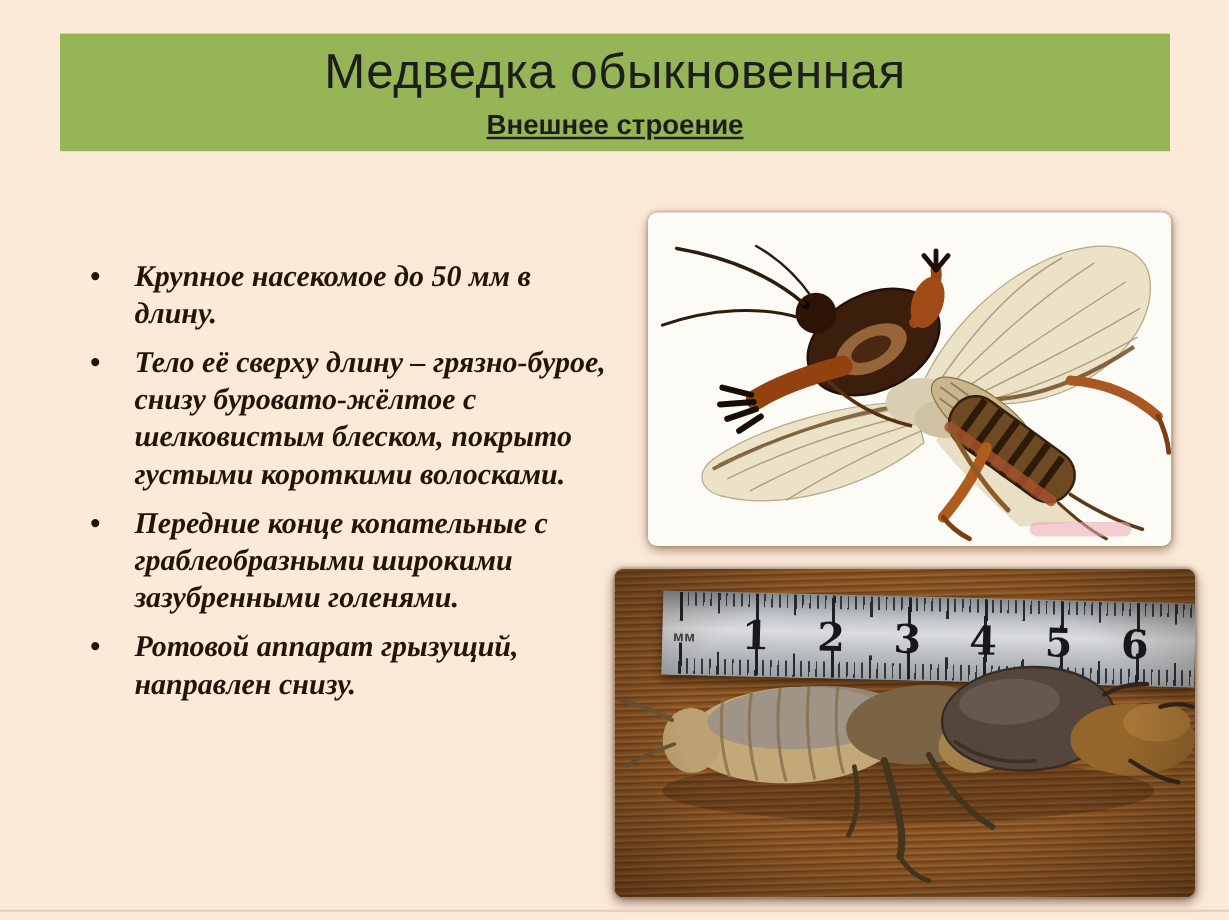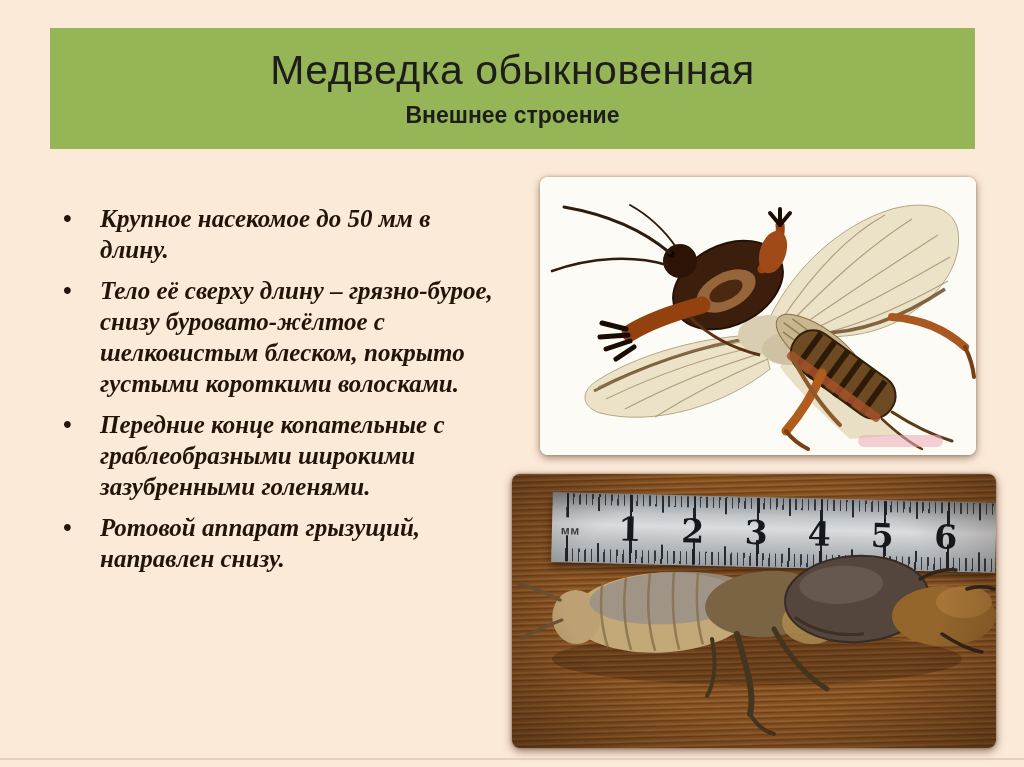--- a/index.html
+++ b/index.html
@@ -4,37 +4,37 @@
 <style>
   html,body{margin:0;padding:0;}
   body{width:1024px;height:767px;overflow:hidden;}
   .slide{
     position:relative;width:1024px;height:767px;
     background:var(--background,#fcead9);
     font-family:"Liberation Sans",sans-serif;
   }
   
   .band{
-    position:absolute;left:50px;top:28px;width:925px;height:121px;
+    position:absolute;left:50px;top:28px;width:925px;height:98px;
     background:var(--band,#96b556);
     display:flex;flex-direction:column;align-items:center;justify-content:center;
     gap:10px;
   }
   .band h1{
     margin:0;font-size:41px;font-weight:normal;
     color:var(--title-text,#1d1d1b);letter-spacing:.5px;line-height:1.1;
   }
   .band h2{
     margin:0;font-size:23px;font-weight:bold;
-    color:var(--title-text,#1d1d1b);line-height:1.1;
+    color:var(--title-text,#1d1d1b);line-height:1.1;text-decoration:underline;
   }
   
   .bullets{
     position:absolute;left:55px;top:203px;width:448px;
-    list-style:none;margin:0;padding:0;
+    list-style:none;margin:12px;padding:0;
   }
   .bullets li{
     position:relative;padding-left:45px;margin:0 0 10px 0;
     font-family:"Liberation Serif",serif;
     font-weight:bold;font-style:italic;
     font-size:25px;line-height:31px;
     color:var(--body-text,#211408);
   }
   .bullets li::before{
     content:"\2022";position:absolute;left:8px;top:0;

